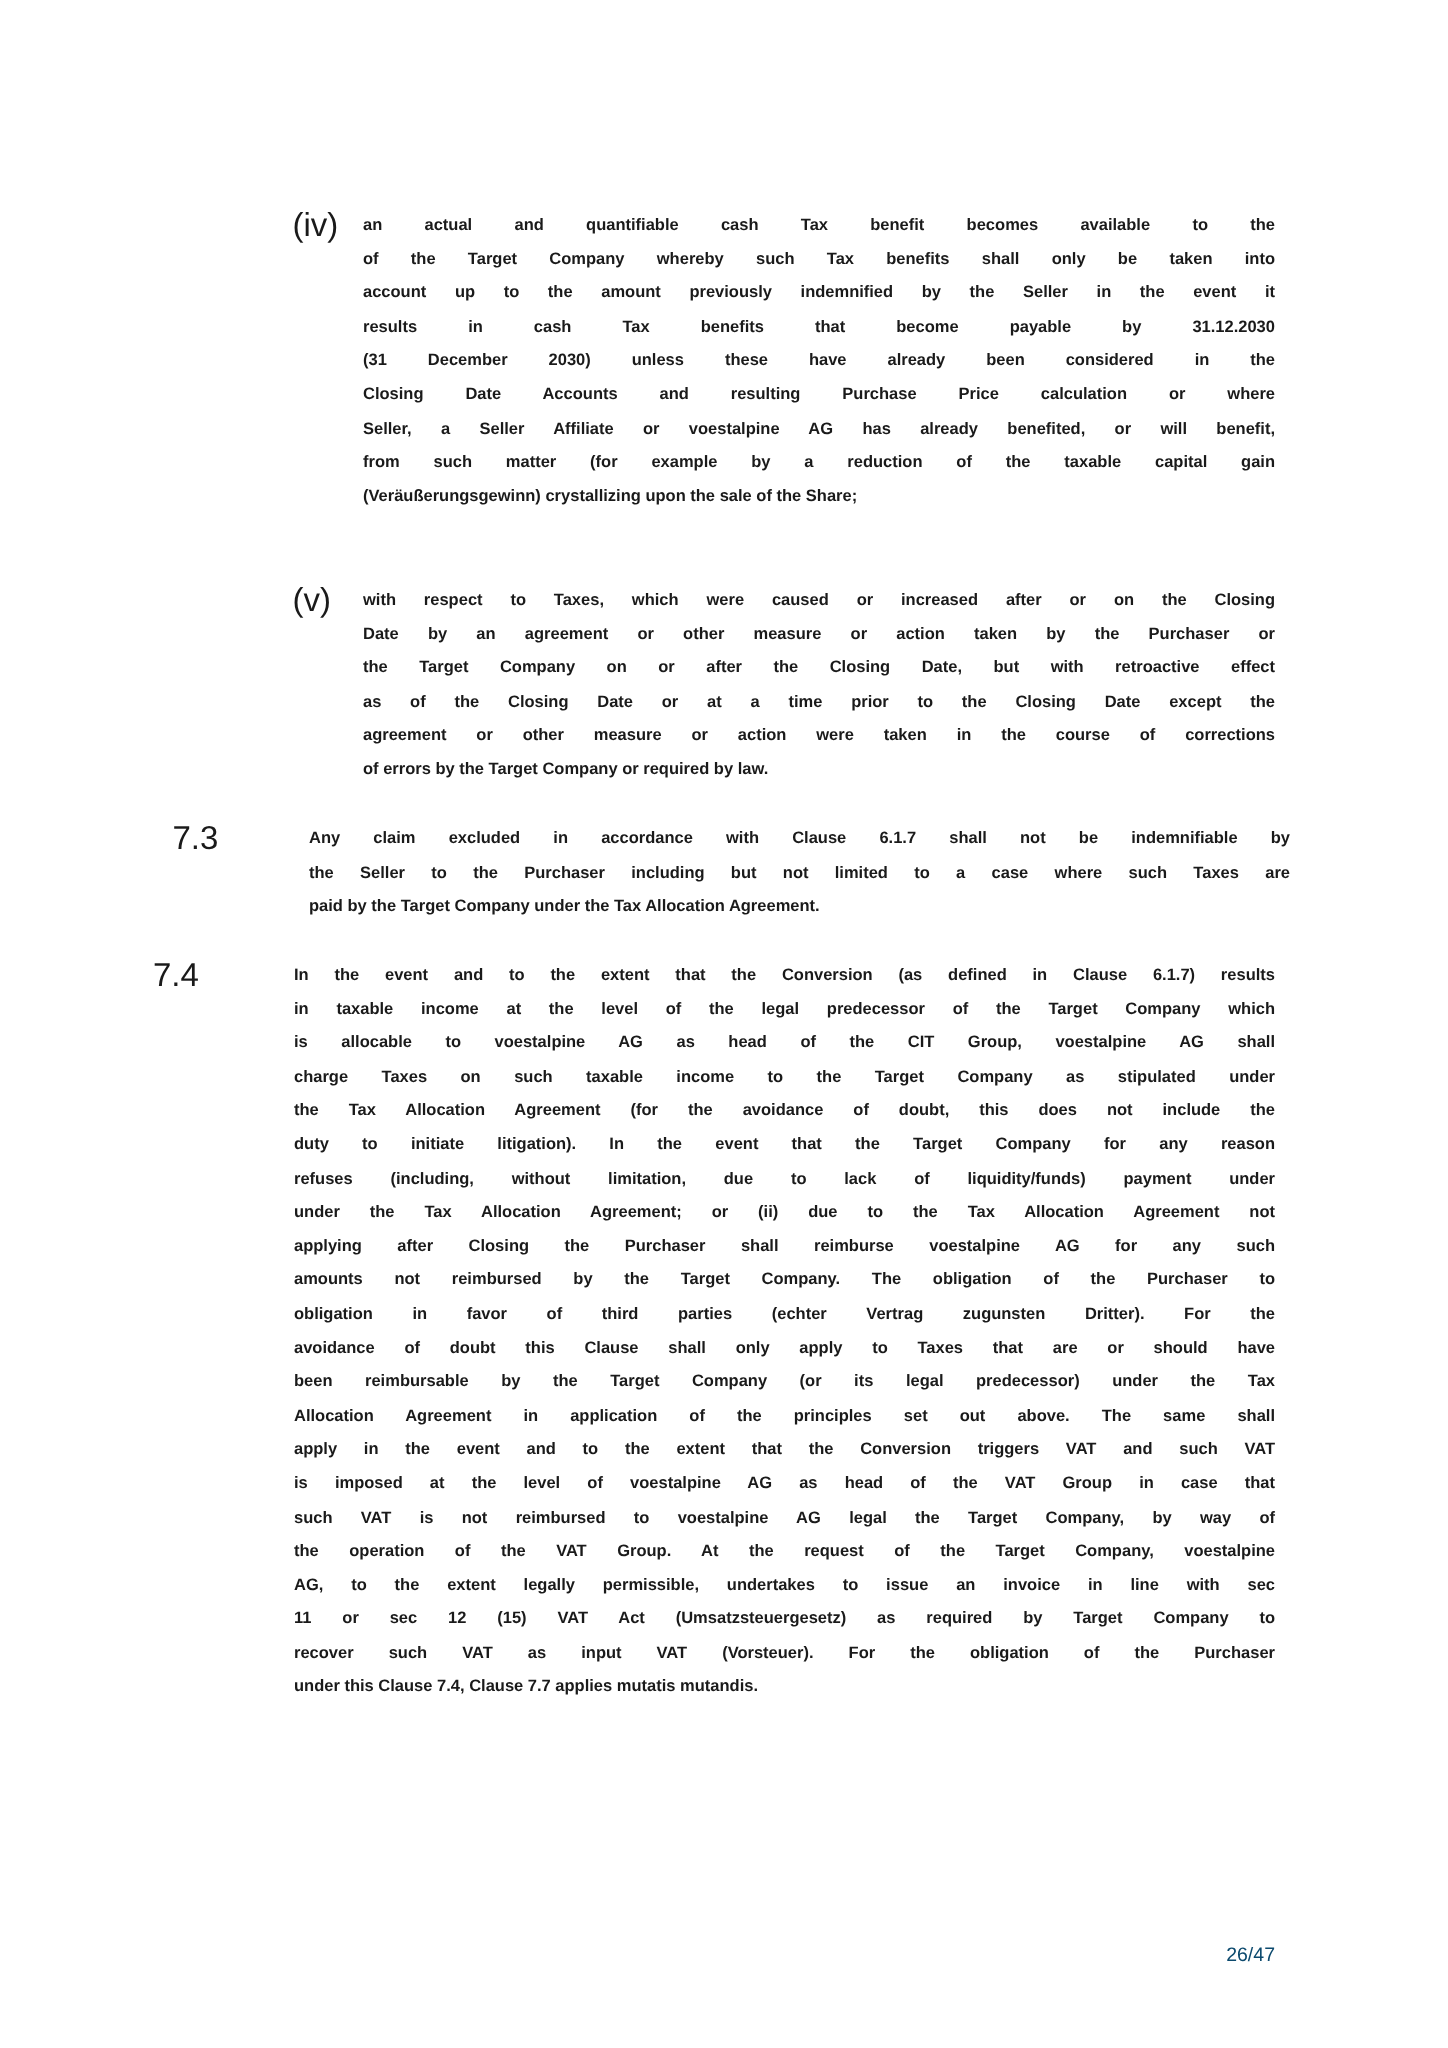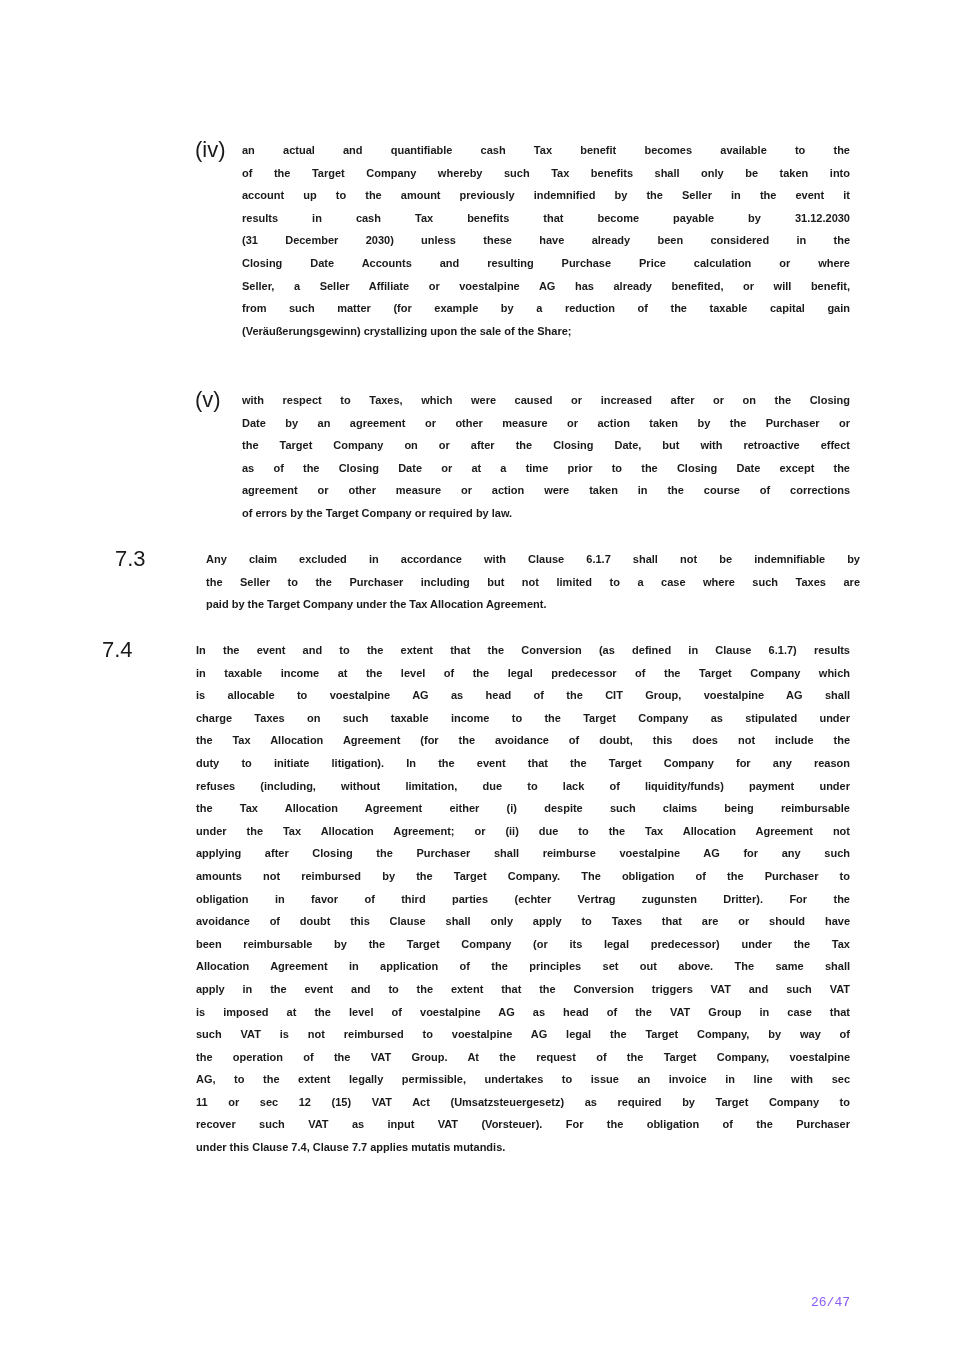--- a/index.html
+++ b/index.html
@@ -5,21 +5,21 @@
   html, body { margin: 0; padding: 0; background: #ffffff; }
   body { width: 965px; height: 1365px; position: relative; overflow: hidden;
          font-family: "Liberation Sans", sans-serif; color: #1a1a1a; }
   .page { position: absolute; left: 0; top: 0; width: 965px; height: 1365px; background: #ffffff; }
   .block { position: absolute; }
   .label { position: absolute; font-size: 22px; line-height: 22.6px; }
   .para { position: absolute; font-size: 11px; line-height: 22.6px; font-weight: bold; }
   .line { display: block; height: 22.6px; white-space: nowrap; text-align: justify; text-align-last: justify; }
   .line.last { text-align-last: left; }
   .pagenum { position: absolute; left: 700px; width: 150px; top: 1295px; text-align: right;
-             font-size: 13px; color: #8b5cf6; font-family: Liberation Mono, monospace; }
+             font-size: 13px; color: #0c4a6e; }
 </style>
 </head>
 <body>
 
 <div class="page">
 
   <div class="block">
     <span class="label" style="left:195px; top:139px;">(iv)</span>
     <div class="para" style="left:242px; top:139px; width:608px;">
       <span class="line">an actual and quantifiable cash Tax benefit becomes available to the</span>
@@ -58,21 +58,20 @@
   <div class="block">
     <span class="label" style="left:102px; top:639px;">7.4</span>
     <div class="para" style="left:196px; top:639px; width:654px;">
       <span class="line">In the event and to the extent that the Conversion (as defined in Clause 6.1.7) results</span>
       <span class="line">in taxable income at the level of the legal predecessor of the Target Company which</span>
       <span class="line">is allocable to voestalpine AG as head of the CIT Group, voestalpine AG shall</span>
       <span class="line">charge Taxes on such taxable income to the Target Company as stipulated under</span>
       <span class="line">the Tax Allocation Agreement (for the avoidance of doubt, this does not include the</span>
       <span class="line">duty to initiate litigation). In the event that the Target Company for any reason</span>
       <span class="line">refuses (including, without limitation, due to lack of liquidity/funds) payment under</span>
-      <span class="line">the Tax Allocation Agreement either (i) despite such claims being reimbursable</span>
       <span class="line">under the Tax Allocation Agreement; or (ii) due to the Tax Allocation Agreement not</span>
       <span class="line">applying after Closing the Purchaser shall reimburse voestalpine AG for any such</span>
       <span class="line">amounts not reimbursed by the Target Company. The obligation of the Purchaser to</span>
       <span class="line">obligation in favor of third parties (echter Vertrag zugunsten Dritter). For the</span>
       <span class="line">avoidance of doubt this Clause shall only apply to Taxes that are or should have</span>
       <span class="line">been reimbursable by the Target Company (or its legal predecessor) under the Tax</span>
       <span class="line">Allocation Agreement in application of the principles set out above. The same shall</span>
       <span class="line">apply in the event and to the extent that the Conversion triggers VAT and such VAT</span>
       <span class="line">is imposed at the level of voestalpine AG as head of the VAT Group in case that</span>
       <span class="line">such VAT is not reimbursed to voestalpine AG legal the Target Company, by way of</span>

